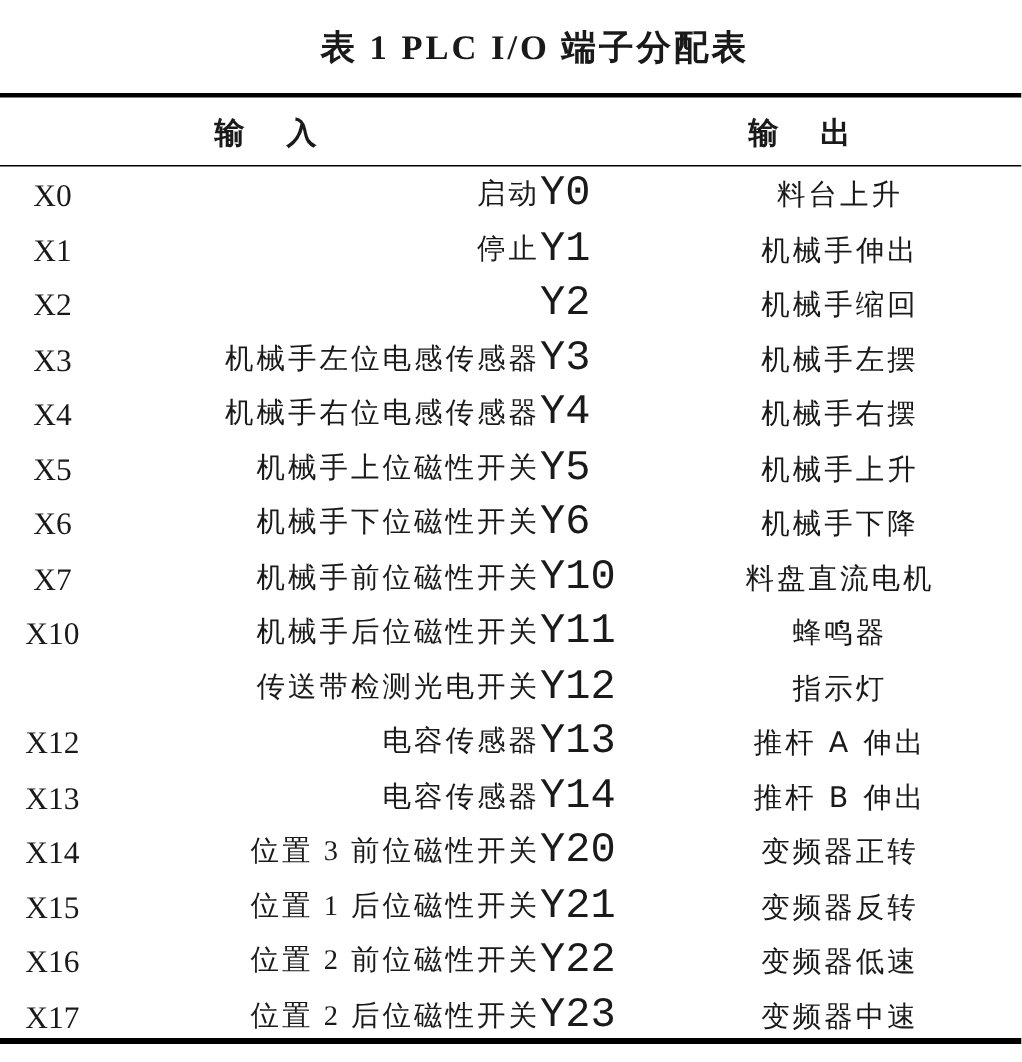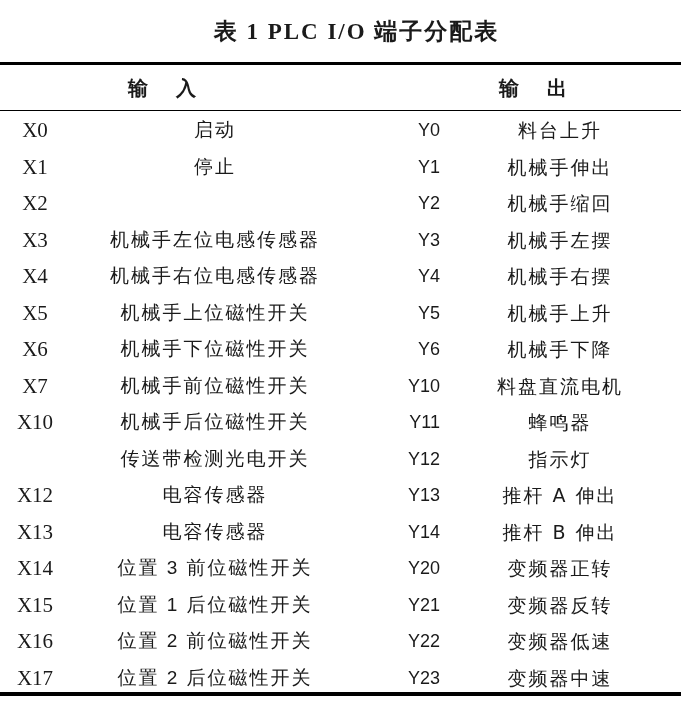--- a/index.html
+++ b/index.html
@@ -13,28 +13,28 @@
       font-family: "Liberation Serif", "DejaVu Serif", serif;
     }
     .rule-thick-top { position: absolute; left: 0; top: 62px; width: 681px; height: 3px; background: #000; }
     .rule-thin { position: absolute; left: 0; top: 110px; width: 681px; height: 1px; background: #000; }
     .rule-thick-bottom { position: absolute; left: 0; top: 692px; width: 681px; height: 4px; background: #000; }
     .header {
       position: absolute; top: 70px; height: 36px; line-height: 36px;
       font-size: 20px; font-family: "DejaVu Sans", sans-serif; font-weight: bold;
       letter-spacing: 28px;
     }
-    .h-in { left: 128px; }
+    .h-in { left: 143px; }
     .h-out { left: 475px; margin-left: 24px; }
     .rows { position: absolute; left: 0; top: 112px; width: 681px; }
     .row { position: relative; height: 36.5px; line-height: 36.5px; font-size: 19px; }
     .c { position: absolute; top: 0; white-space: nowrap; }
     .c-xaddr { left: 0; width: 70px; text-align: center; font-family: "Liberation Serif", serif; font-size: 21px; }
-    .c-xdesc { left: 70px; width: 290px; text-align: center; font-family: Liberation Sans, sans-serif; letter-spacing: 2px; }
-    .c-yaddr { left: 360px; width: 80px; text-align: right; font-family: Liberation Sans, sans-serif; font-size: 18px; }
+    .c-xdesc { left: 70px; width: 290px; text-align: right; font-family: Liberation Serif, serif; letter-spacing: 2px; }
+    .c-yaddr { left: 360px; width: 80px; text-align: left; font-family: Liberation Mono, monospace; font-size: 28px; }
     .c-ydesc { left: 440px; width: 240px; text-align: center; font-family: "DejaVu Sans", sans-serif; letter-spacing: 2px; }
   </style>
 </head>
 <body>
 
 <div class="title">表 1   PLC I/O 端子分配表</div>
 <div class="rule-thick-top"></div>
 <div class="header h-in">输入</div>
 <div class="header h-out">输出</div>
 <div class="rule-thin"></div>

